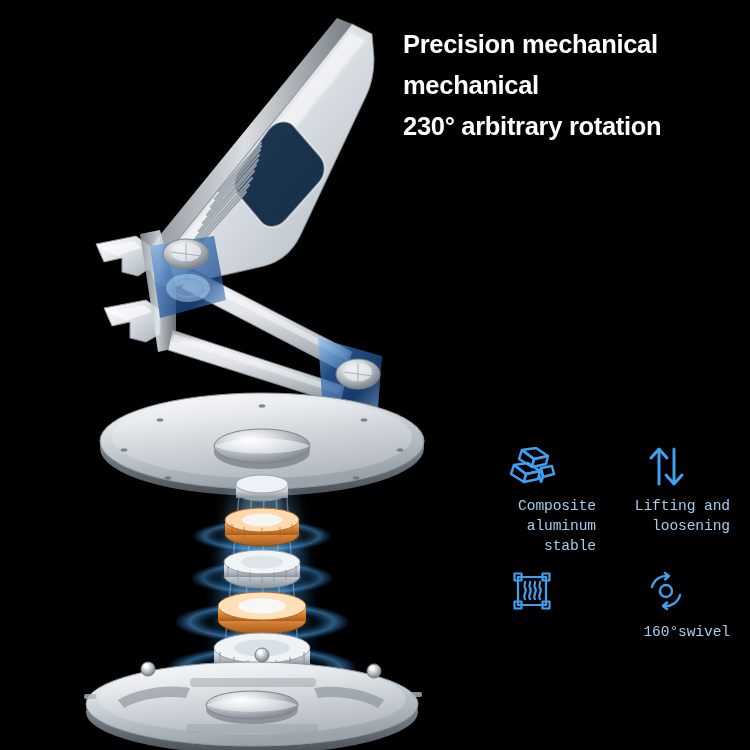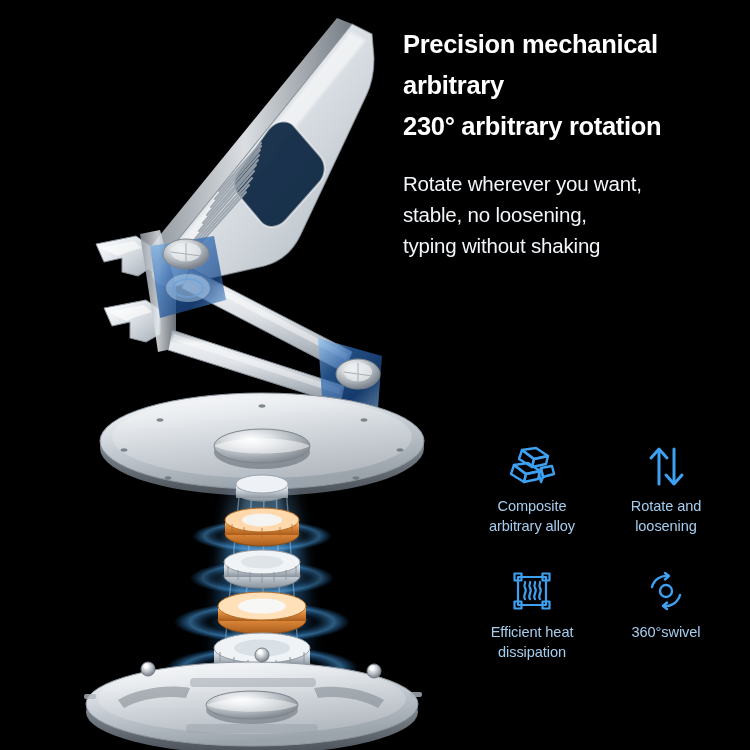--- a/index.html
+++ b/index.html
@@ -17,21 +17,21 @@
     color:#ffffff;font-weight:bold;font-size:25.5px;line-height:41px;
     letter-spacing:-0.3px;text-shadow:0 1px 3px rgba(0,0,0,.45);
   }
   #sub{position:absolute;left:403px;top:168px;width:345px;}
   .s-line{
     color:#f2f6fa;font-size:20.5px;line-height:31px;letter-spacing:-0.2px;
     text-shadow:0 1px 3px rgba(0,0,0,.45);
   }
   
   #features{position:absolute;left:468px;top:440px;width:262px;height:230px;}
-  .feat{position:absolute;width:128px;text-align:center;}
+  .feat{position:absolute;width:128px;text-align:right;font-family:Liberation Mono, monospace;}
   .feat .ico{height:52px;display:flex;align-items:center;justify-content:center;}
   .feat .lab{
     color:#a5cdee;font-size:14.6px;line-height:20px;letter-spacing:-0.1px;
     margin-top:4px;text-shadow:0 1px 2px rgba(0,0,0,.5);
   }
   .f1{left:0;top:0;}  .f2{left:134px;top:0;}
   .f3{left:0;top:126px;} .f4{left:134px;top:126px;}
   
   #product{position:absolute;left:0;top:0;width:470px;height:750px;}
 </style>
@@ -303,103 +303,94 @@
         </g>
 
         <rect x="410" y="692" width="12" height="5" rx="2" fill="#aeb5bc" opacity=".8"></rect>
         <rect x="84" y="694" width="12" height="5" rx="2" fill="#aeb5bc" opacity=".8"></rect>
       </g>
     </svg>
   </div>
 
   <div id="headline">
     <div class="h-line">Precision mechanical</div>
-    <div class="h-line">arbitrary</div>
+    <div class="h-line">mechanical</div>
     <div class="h-line">230° arbitrary rotation</div>
   </div>
 
-  <div id="sub">
-    <div class="s-line">Rotate wherever you want,</div>
-    <div class="s-line">stable, no loosening,</div>
-    <div class="s-line">typing without shaking</div>
-  </div>
 
   <div id="features">
 
     <div class="feat f1">
       <div class="ico">
         <svg width="48" height="44" viewBox="0 0 48 44">
           <g fill="none" stroke="#3ea0f0" stroke-width="2.4" stroke-linejoin="round" stroke-linecap="round">
             <path d="M14,6 L28,4 L40,12 L26,15 Z"></path>
             <path d="M14,6 L26,15 L24,23 L11,15 Z"></path>
             <path d="M26,15 L40,12 L38,20 L24,23 Z"></path>
             <path d="M6,21 L20,19 L32,27 L18,30 Z"></path>
             <path d="M6,21 L18,30 L16,38 L3,30 Z"></path>
             <path d="M18,30 L32,27 L30,35 L16,38 Z"></path>
             <path d="M33,24 L44,22 L46,30 L35,33 Z"></path>
             <path d="M33,24 L35,33 L33,38 L31,30 Z"></path>
           </g>
         </svg>
       </div>
       <div class="lab">
         <span>Composite</span><br>
-        <span>arbitrary alloy</span>
+        <span>aluminum stable</span>
       </div>
     </div>
 
     <div class="feat f2">
       <div class="ico">
         <svg width="44" height="44" viewBox="0 0 44 44">
           <g fill="none" stroke="#3ea0f0" stroke-width="3" stroke-linecap="round" stroke-linejoin="round">
             <line x1="15" y1="40" x2="15" y2="6"></line>
             <path d="M7,14 L15,5 L23,14"></path>
             <line x1="30" y1="5" x2="30" y2="39"></line>
             <path d="M22,31 L30,40 L38,31"></path>
           </g>
         </svg>
       </div>
       <div class="lab">
-        <span>Rotate and</span><br>
+        <span>Lifting and</span><br>
         <span>loosening</span>
       </div>
     </div>
 
     <div class="feat f3">
       <div class="ico">
         <svg width="44" height="44" viewBox="0 0 44 44">
           <g fill="none" stroke="#3ea0f0" stroke-width="2.2" stroke-linecap="round" stroke-linejoin="round">
             <rect x="8" y="7" width="28" height="28"></rect>
             <rect x="4.5" y="3.5" width="7" height="7"></rect>
             <rect x="32.5" y="3.5" width="7" height="7"></rect>
             <rect x="4.5" y="31.5" width="7" height="7"></rect>
             <rect x="32.5" y="31.5" width="7" height="7"></rect>
             <path d="M15,29 C 12,25 18,22 15,18 C 13,15 16,13 15,12"></path>
             <path d="M20,29 C 17,25 23,22 20,18 C 18,15 21,13 20,12"></path>
             <path d="M25,29 C 22,25 28,22 25,18 C 23,15 26,13 25,12"></path>
             <path d="M30,29 C 27,25 33,22 30,18 C 28,15 31,13 30,12"></path>
           </g>
         </svg>
       </div>
-      <div class="lab">
-        <span>Efficient heat</span><br>
-        <span>dissipation</span>
-      </div>
     </div>
 
     <div class="feat f4">
       <div class="ico">
         <svg width="44" height="44" viewBox="0 0 44 44">
           <g fill="none" stroke="#3ea0f0" stroke-width="2.4" stroke-linecap="round" stroke-linejoin="round">
             <circle cx="22" cy="21" r="6"></circle>
             <path d="M8,17 A15,15 0 0 1 24,6"></path>
             <path d="M21,3 L25,6 L21,9.5"></path>
             <path d="M36,25 A15,15 0 0 1 20,36"></path>
             <path d="M23,39 L19,36 L23,32.5"></path>
           </g>
         </svg>
       </div>
       <div class="lab">
-        <span>360°swivel</span>
+        <span>160°swivel</span>
       </div>
     </div>
 
   </div>
 </div>
 
 </body></html>

